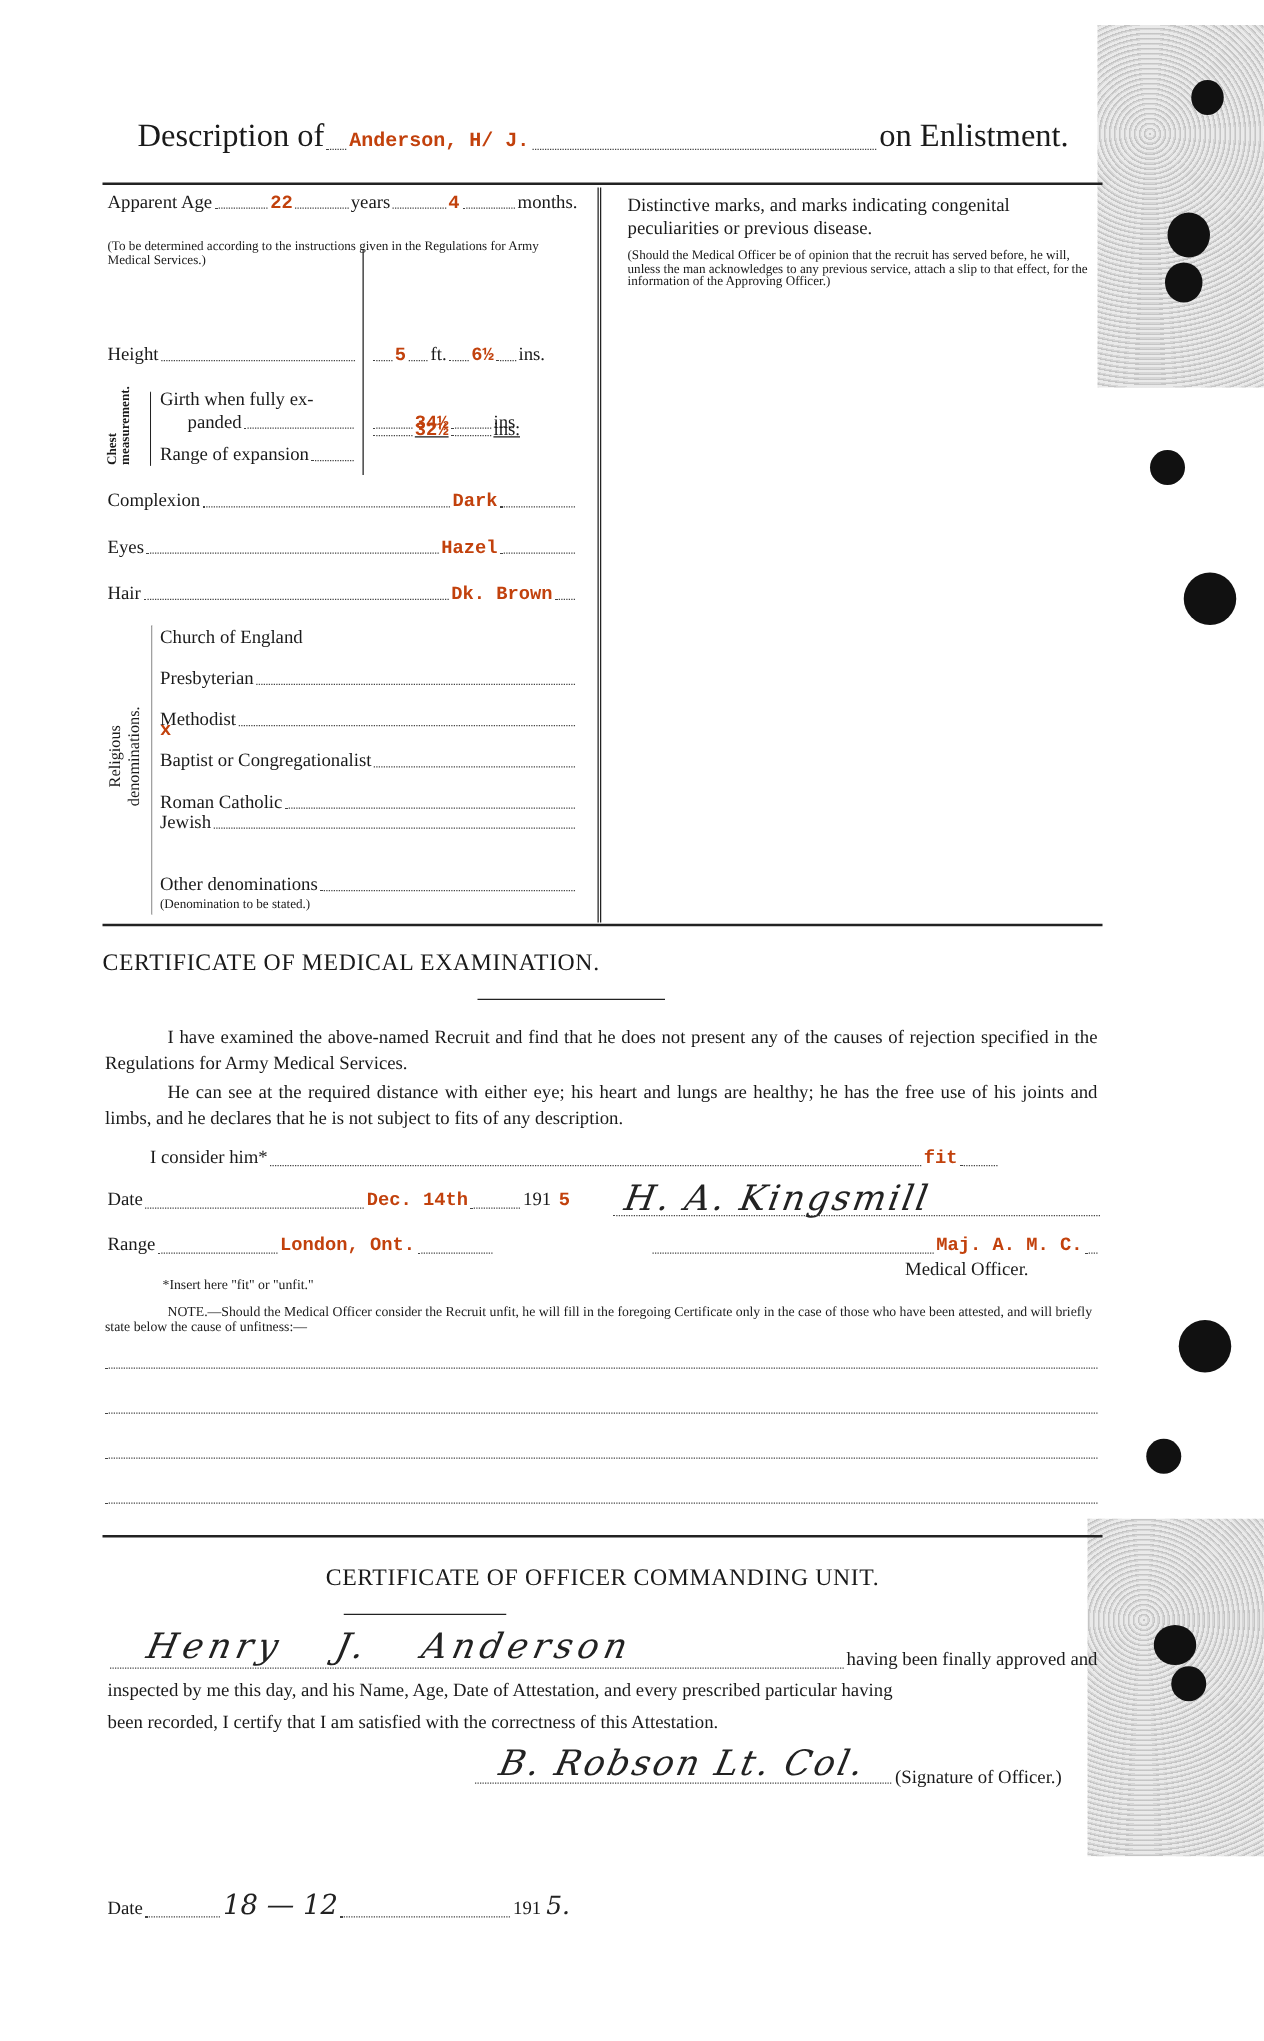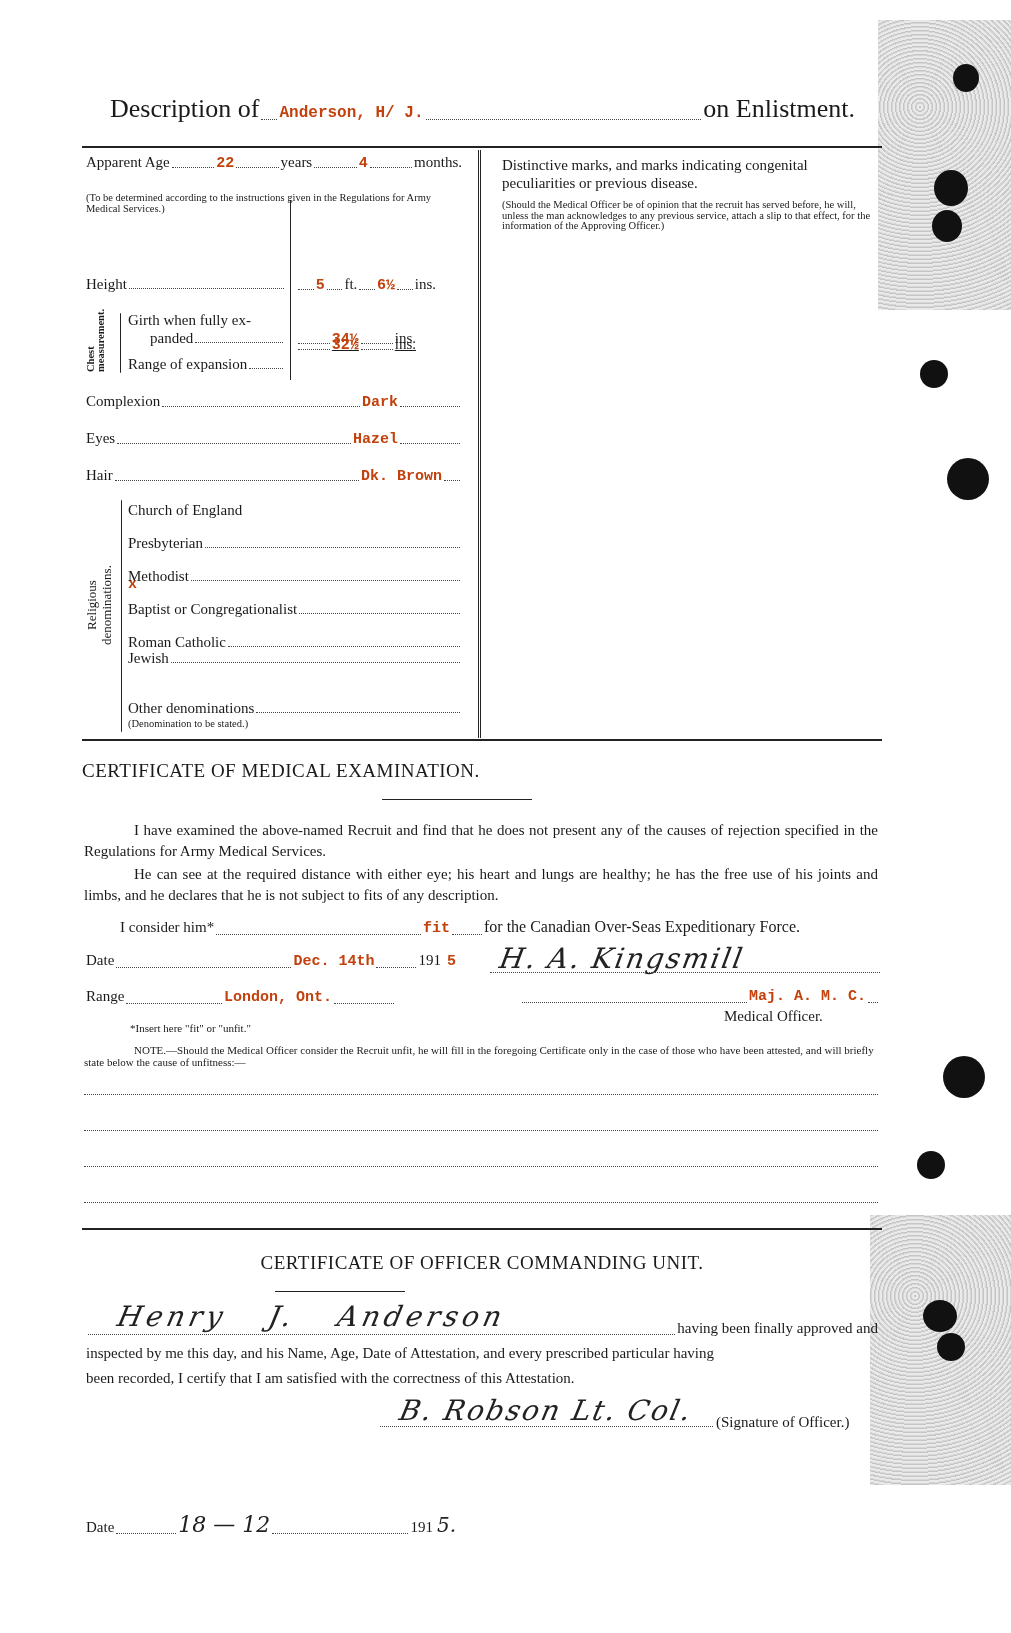--- a/index.html
+++ b/index.html
@@ -165,21 +165,20 @@
 <div class="hline" style="left:382px;top:799px;width:150px;border-top-width:1.5px;"></div>
 
 <div class="abs para" style="left:84px;top:820px;width:794px;text-indent:50px;text-align:justify;">I have examined the above-named Recruit and find that he does not present any of the causes of rejection specified in the Regulations for Army Medical Services.</div>
 <div class="abs para" style="left:84px;top:864px;width:794px;text-indent:50px;text-align:justify;">He can see at the required distance with either eye; his heart and lungs are healthy; he has the free use of his joints and limbs, and he declares that he is not subject to fits of any description.</div>
 
 <div class="row para" style="left:120px;top:916px;width:680px;">
   <span>I consider him*</span>
   <span class="fill"></span>
   <span class="typed">fit</span>
   <span class="fill" style="flex:0 0 30px;"></span>
-  <span style="font-size:16px;">for the Canadian Over-Seas Expeditionary Force.</span>
 </div>
 
 <div class="row para" style="left:86px;top:950px;width:370px;">
   <span>Date</span>
   <span class="fill"></span>
   <span class="typed">Dec. 14th</span>
   <span class="fill" style="flex:0 0 40px;"></span>
   <span>191</span>
   <span class="typed" style="margin-left:6px;">5</span>
 </div>

